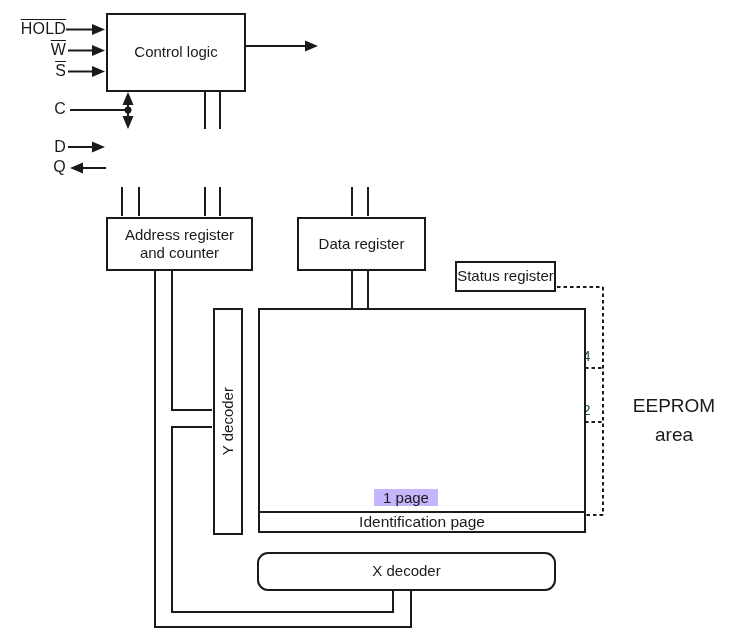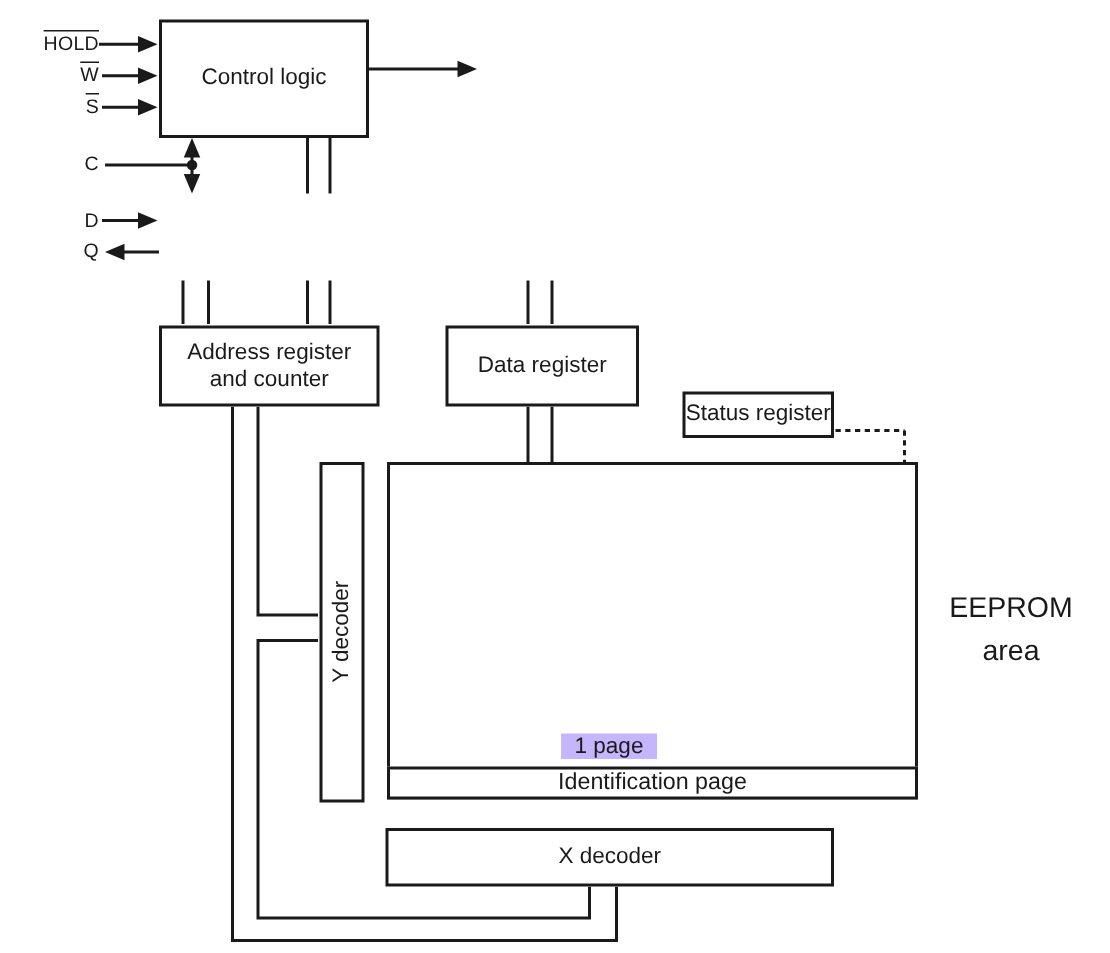--- a/index.html
+++ b/index.html
@@ -7,21 +7,21 @@
     position:relative;width:740px;height:635px;background:#ffffff;
     font-family:"Liberation Sans",sans-serif;color:#1a1a1a;overflow:hidden;
   }
   .wires{position:absolute;left:0;top:0;width:740px;height:635px;}
   .box{
     position:absolute;box-sizing:border-box;border:2px solid #1a1a1a;background:#ffffff;
     display:flex;align-items:center;justify-content:center;text-align:center;
     font-size:15px;line-height:1.22;color:#1a1a1a;
   }
   .sig{
-    position:absolute;width:52px;text-align:right;font-size:13px;line-height:16px;
+    position:absolute;width:52px;text-align:right;font-size:16px;line-height:16px;
     color:#1a1a1a;letter-spacing:.2px;
   }
   .overbar{text-decoration:overline;}
   .ydec span{
     transform:rotate(-90deg);white-space:nowrap;font-size:15px;
   }
   .array{z-index:1;}
   .idstrip{
     position:absolute;left:-2px;right:-2px;bottom:-2px;height:22px;box-sizing:border-box;
     border:2px solid #1a1a1a;display:flex;align-items:center;justify-content:center;
@@ -158,27 +158,27 @@
   </div>
 
   <div class="box" style="left:455px;top:261px;width:101px;height:31px;">
     <span>Status register</span>
   </div>
 
   <div class="box ydec" style="left:213px;top:308px;width:30px;height:227px;">
     <span>Y decoder</span>
   </div>
 
-  <div class="box array" style="left:258px;top:308px;width:354px;height:225px;">
+  <div class="box array" style="left:258px;top:308px;width:328px;height:225px;">
     <div class="idstrip">
       <span>Identification page</span>
     </div>
   </div>
 
-  <div class="box" style="left:257px;top:552px;width:299px;height:39px;">
+  <div class="box" style="left:257px;top:552px;width:299px;height:39px;border-radius:11px;">
     <span>X decoder</span>
   </div>
 
   <div class="note" style="left:571px;top:349px;width:32px;">1/4</div>
   <div class="note" style="left:571px;top:403px;width:32px;">1/2</div>
   <div class="onepage">1 page</div>
   <div class="eeprom">EEPROM area</div>
 
 </div>
 

